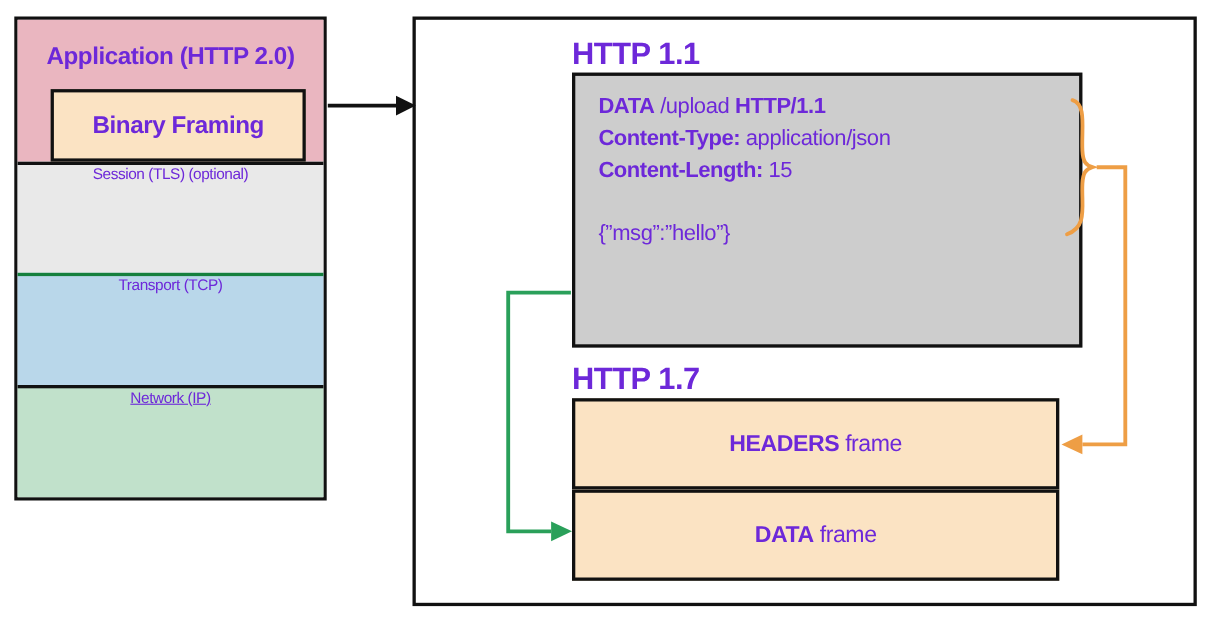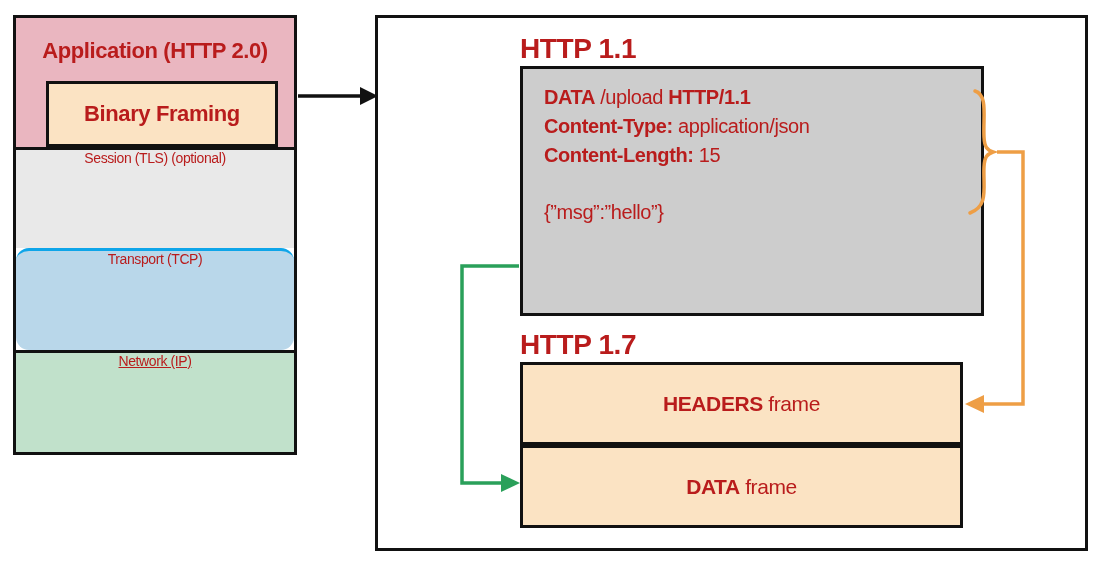--- a/index.html
+++ b/index.html
@@ -1,37 +1,37 @@
 <!DOCTYPE html>
 <html><head>
 <meta charset="utf-8">
 <style>
   html,body{margin:0;padding:0;background:#ffffff;}
   .canvas{
     position:relative;width:1111px;height:564px;background:#ffffff;
-    font-family:"Liberation Sans",sans-serif;color:#b91c1c;overflow:hidden;
+    font-family:"Liberation Sans",sans-serif;color:#6d28d9;overflow:hidden;
     letter-spacing:-0.4px;
   }
   
   .stack{
     position:absolute;left:13px;top:15px;width:278px;height:434px;
     border:3px solid #111;display:flex;flex-direction:column;
   }
   .layer{position:relative;display:flex;align-items:flex-start;justify-content:center;
     font-size:14px;}
   .layer-application{height:130px;background:#eab6c0;align-items:flex-start;
     font-weight:bold;font-size:22px;padding-top:0;}
   .layer-application .layer-label{margin-top:20px;}
   .binary-framing{
     position:absolute;left:30px;top:63px;width:226px;height:60px;
     background:#fbe3c3;border:3px solid #111;display:flex;align-items:center;
     justify-content:center;font-weight:bold;font-size:22px;z-index:2;
   }
   .layer-session{height:99px;background:#e9e9e9;border-top:3px solid #111;}
-  .layer-transport{height:99px;background:#b9d7ea;border-top:3px solid #0ea5e9;border-radius:13px;}
+  .layer-transport{height:99px;background:#b9d7ea;border-top:3px solid #15803d;}
   .layer-network{height:100px;background:#c1e1cb;border-top:3px solid #111;text-decoration:underline;}
   
   .panel{
     position:absolute;left:375px;top:15px;width:707px;height:530px;
     border:3px solid #111;background:#ffffff;
   }
   .section-title{position:absolute;font-size:28px;font-weight:bold;}
   .title-http11{left:520px;top:33px;}
   .title-http20{left:520px;top:329px;}
   .request-box{

